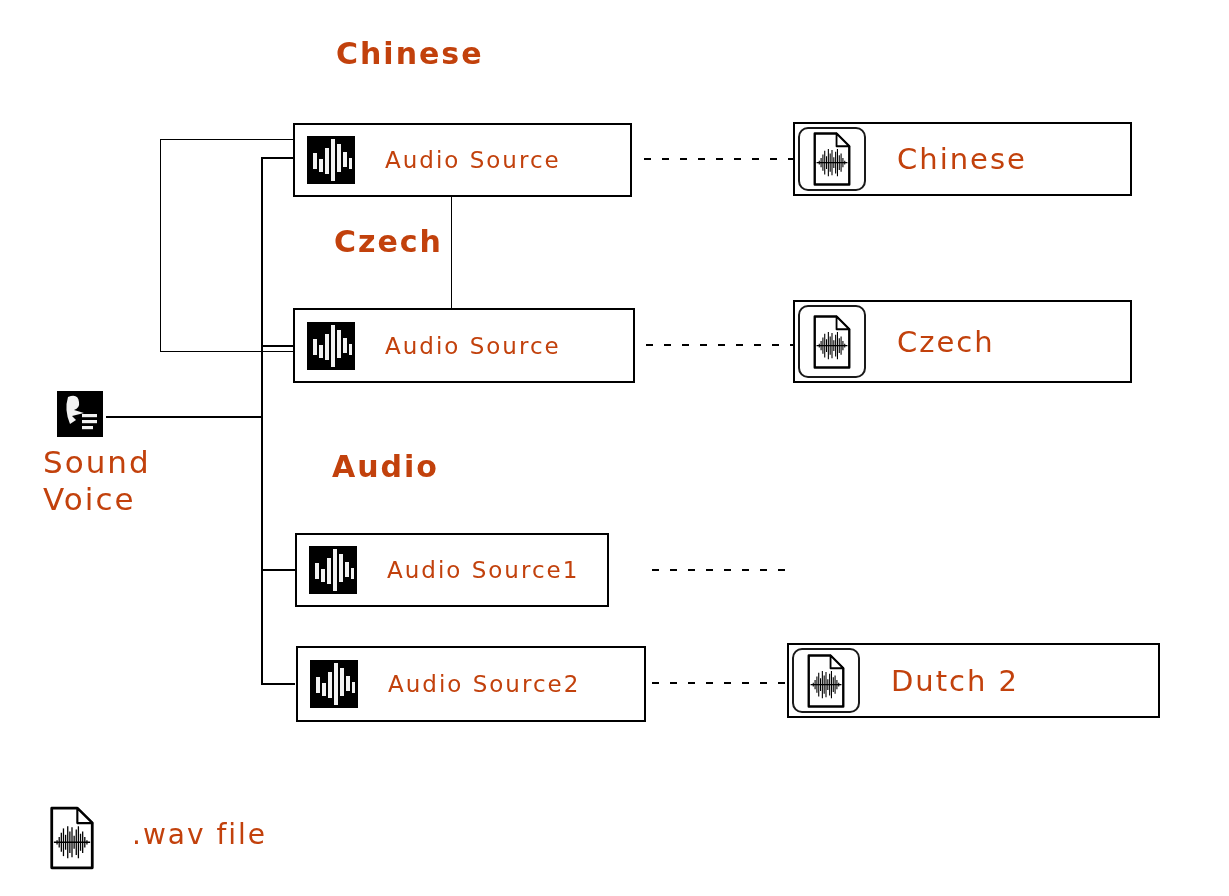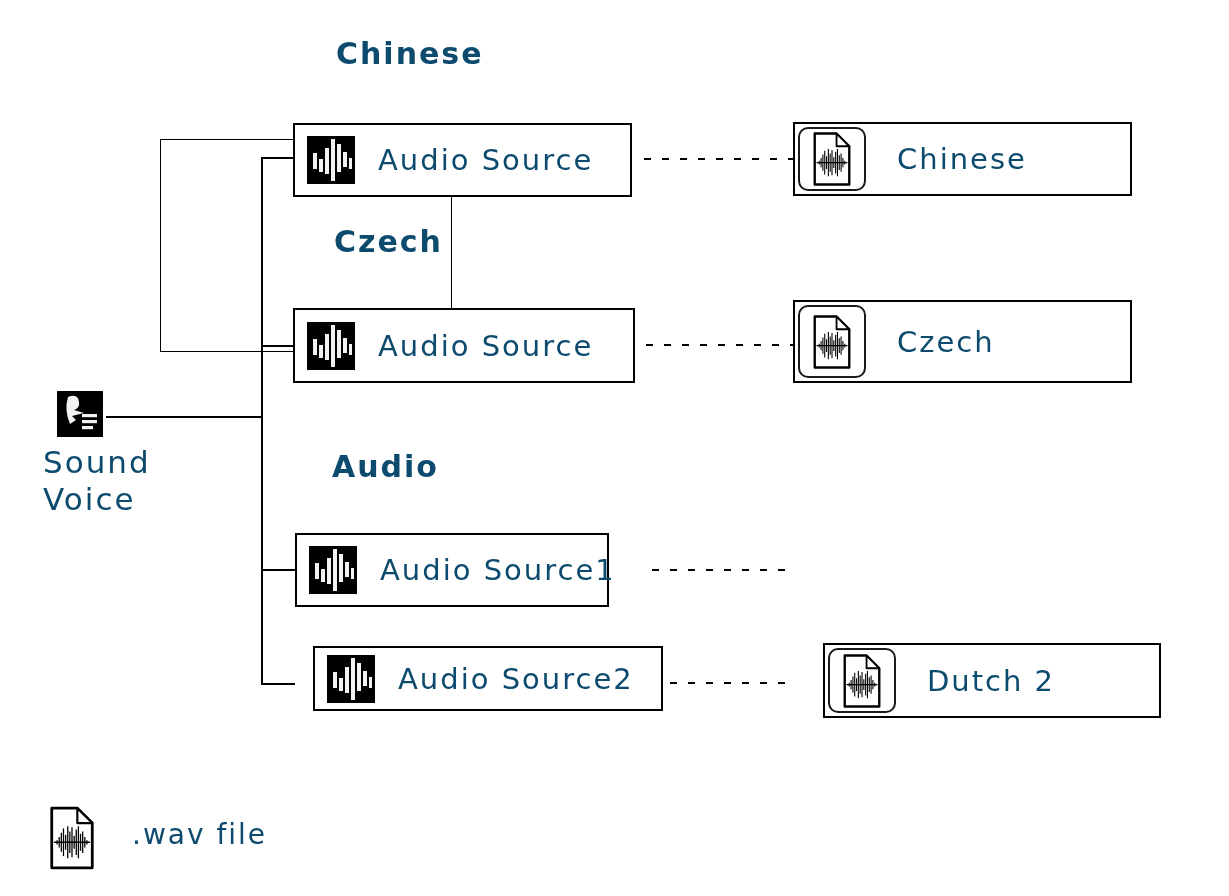--- a/index.html
+++ b/index.html
@@ -1,38 +1,38 @@
 <!DOCTYPE html>
 <html><head>
 <meta charset="utf-8">
 <style>
   html,body{margin:0;padding:0;background:#ffffff;}
   .canvas{
     position:relative;
     width:1229px;height:896px;
     background:#ffffff;
     font-family:"DejaVu Sans","Liberation Sans",sans-serif;
-    color:#0c4a6e;
+    color:#c2410c;
     overflow:hidden;
   }
   .title{
     position:absolute;
     font-size:30px;font-weight:bold;letter-spacing:2px;
     white-space:nowrap;
   }
   .node-box{
     position:absolute;
     border:2px solid #000;
     background:#fff;
     display:flex;align-items:center;
     box-sizing:border-box;
   }
   .src-box{padding-left:12px;}
   .src-label{
-    font-size:29px;letter-spacing:2px;margin-left:23px;white-space:nowrap;
+    font-size:23px;letter-spacing:2px;margin-left:30px;white-space:nowrap;
   }
   .wave-ico{width:48px;height:48px;flex:0 0 auto;display:block;}
   .file-badge{
     position:absolute;left:3px;top:3px;bottom:3px;width:68px;
     border:2px solid #1a1a1a;border-radius:10px;
     box-sizing:border-box;
     display:flex;align-items:center;justify-content:center;
     background:#fff;
   }
   .file-label{
@@ -140,21 +140,21 @@
         <use href="#icon-wave" xlink:href="#icon-wave"></use>
       </svg>
     <span class="src-label">Audio Source</span>
   </div>
   <div class="node-box src-box" style="left:295px;top:533px;width:314px;height:74px">
     <svg class="wave-ico">
         <use href="#icon-wave" xlink:href="#icon-wave"></use>
       </svg>
     <span class="src-label">Audio Source1</span>
   </div>
-  <div class="node-box src-box" style="left:313px;top:646px;width:350px;height:65px">
+  <div class="node-box src-box" style="left:296px;top:646px;width:350px;height:76px">
     <svg class="wave-ico">
         <use href="#icon-wave" xlink:href="#icon-wave"></use>
       </svg>
     <span class="src-label">Audio Source2</span>
   </div>
 
   <div class="node-box" style="left:793px;top:122px;width:339px;height:74px">
     <span class="file-badge">
       <svg width="40" height="58">
           <use href="#icon-wavdoc" xlink:href="#icon-wavdoc" width="40" height="58"></use>
@@ -163,21 +163,21 @@
     <span class="file-label">Chinese</span>
   </div>
   <div class="node-box" style="left:793px;top:300px;width:339px;height:83px">
     <span class="file-badge">
       <svg width="40" height="58">
           <use href="#icon-wavdoc" xlink:href="#icon-wavdoc" width="40" height="58"></use>
         </svg>
     </span>
     <span class="file-label">Czech</span>
   </div>
-  <div class="node-box" style="left:823px;top:643px;width:338px;height:75px">
+  <div class="node-box" style="left:787px;top:643px;width:373px;height:75px">
     <span class="file-badge">
       <svg width="40" height="58">
           <use href="#icon-wavdoc" xlink:href="#icon-wavdoc" width="40" height="58"></use>
         </svg>
     </span>
     <span class="file-label">Dutch 2</span>
   </div>
 
   <svg class="legend-ico">
       <use href="#icon-wavdoc" xlink:href="#icon-wavdoc" width="48" height="64"></use>

